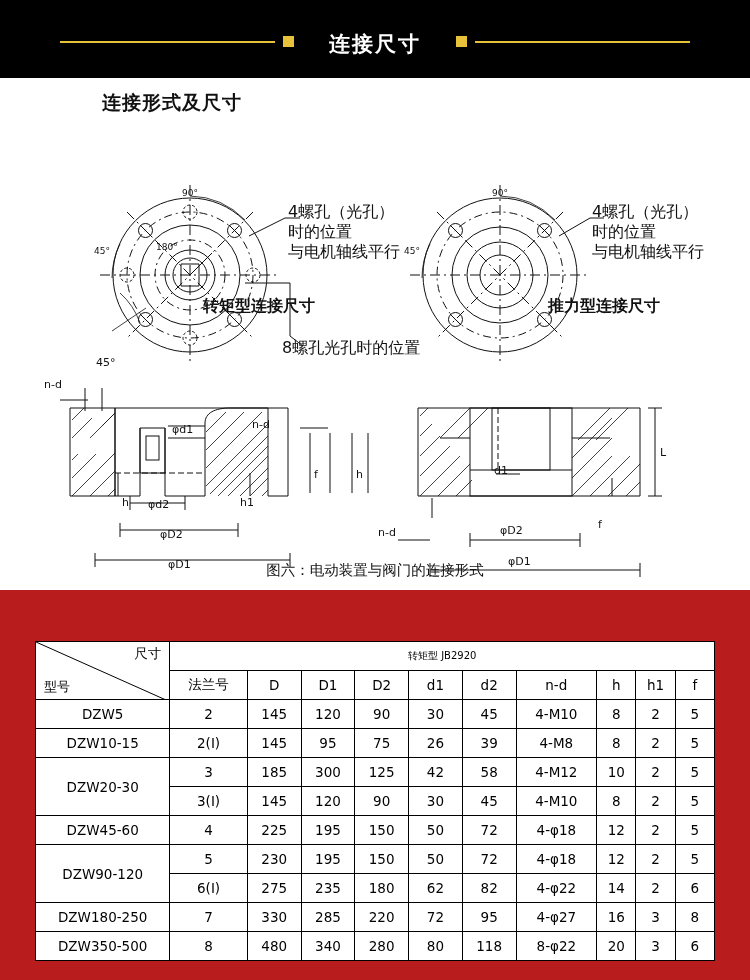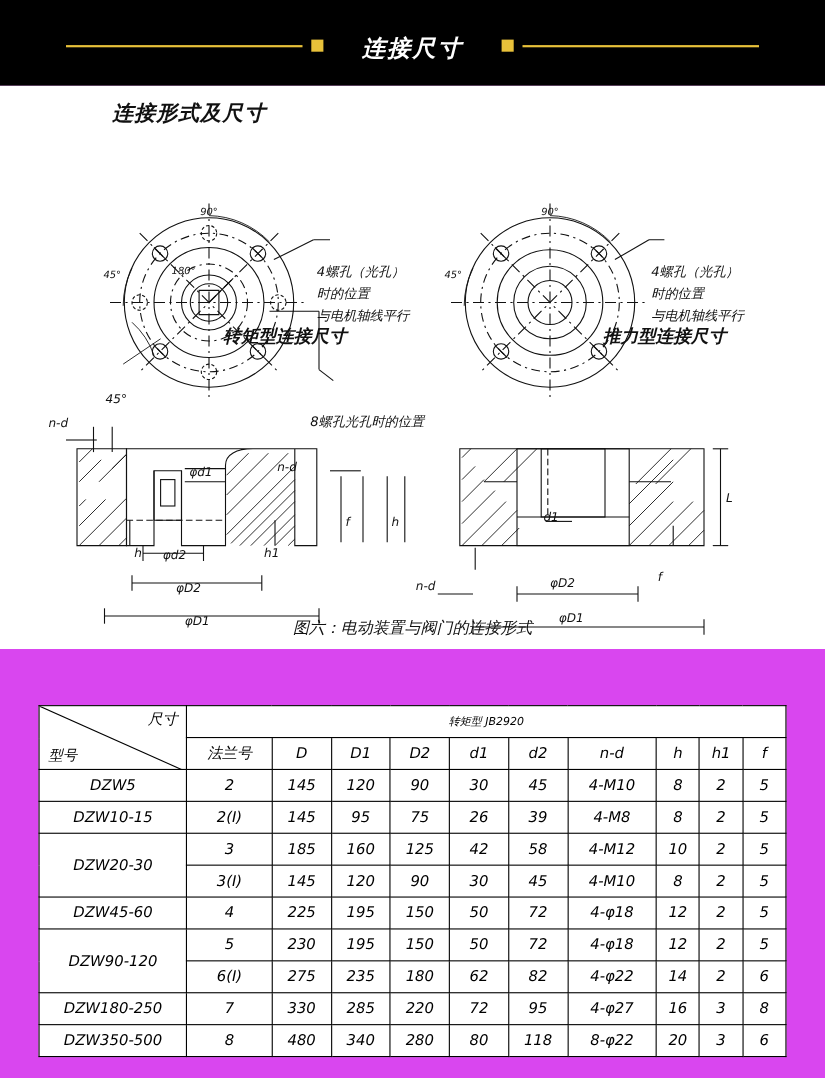--- a/index.html
+++ b/index.html
@@ -6,22 +6,21 @@
   html, body {
     margin: 0; padding: 0;
     width: 750px; height: 980px;
     background: #ffffff;
     font-family: "Liberation Sans", sans-serif;
   }
   #page {
     position: relative;
     width: 750px; height: 980px;
     overflow: hidden;
-    background: #d946ef;
-    font-style: italic;
+    background: #b91c1c;
   }
 
   
   .banner {
     position: relative;
     width: 750px; height: 78px;
     background: #000;
   }
   .banner-title {
     position: absolute;
@@ -81,25 +80,24 @@
   }
   .fig-cap {
     position: absolute;
     left: 0; top: 483px; width: 750px;
     text-align: center;
     font-size: 14.5px; color: #111;
     font-family: "DejaVu Sans", sans-serif;
   }
   .note {
     position: absolute;
-    font-size: 12px; color: #111;
+    font-size: 16px; color: #111;
     font-family: "DejaVu Sans", sans-serif;
     white-space: nowrap;
     line-height: 15px;
-    margin-top: 36px;
   }
   .dim {
     position: absolute;
     font-size: 11px; color: #111;
     font-family: "DejaVu Sans", sans-serif;
     white-space: nowrap;
   }
   .dim-sm {
     position: absolute;
     font-size: 9px; color: #111;
@@ -447,21 +445,21 @@
           <td>4-M8</td>
           <td>8</td>
           <td>2</td>
           <td>5</td>
         </tr>
 
         <tr>
           <td class="model-cell" rowspan="2">DZW20-30</td>
           <td>3</td>
           <td>185</td>
-          <td>160</td>
+          <td>300</td>
           <td>125</td>
           <td>42</td>
           <td>58</td>
           <td>4-M12</td>
           <td>10</td>
           <td>2</td>
           <td>5</td>
         </tr>
         <tr>
           <td>3(I)</td>

